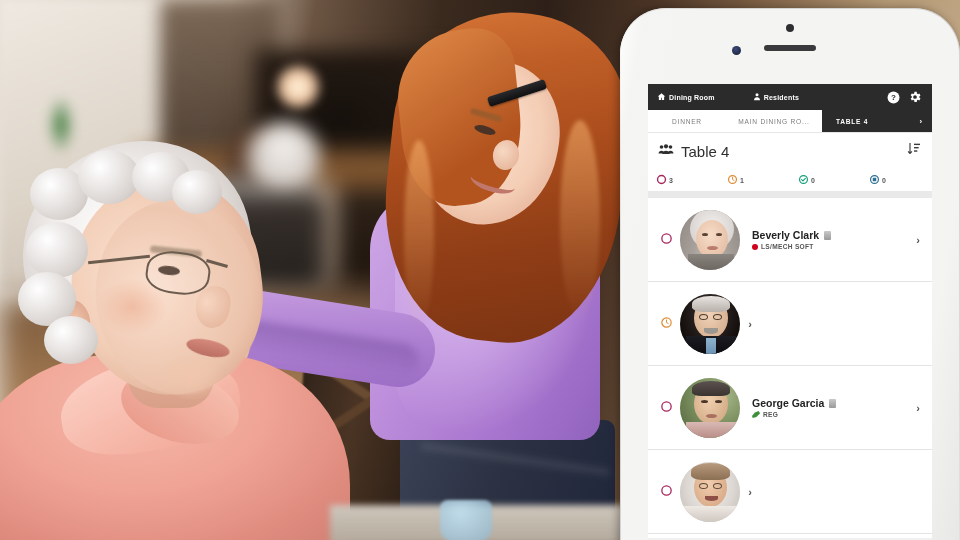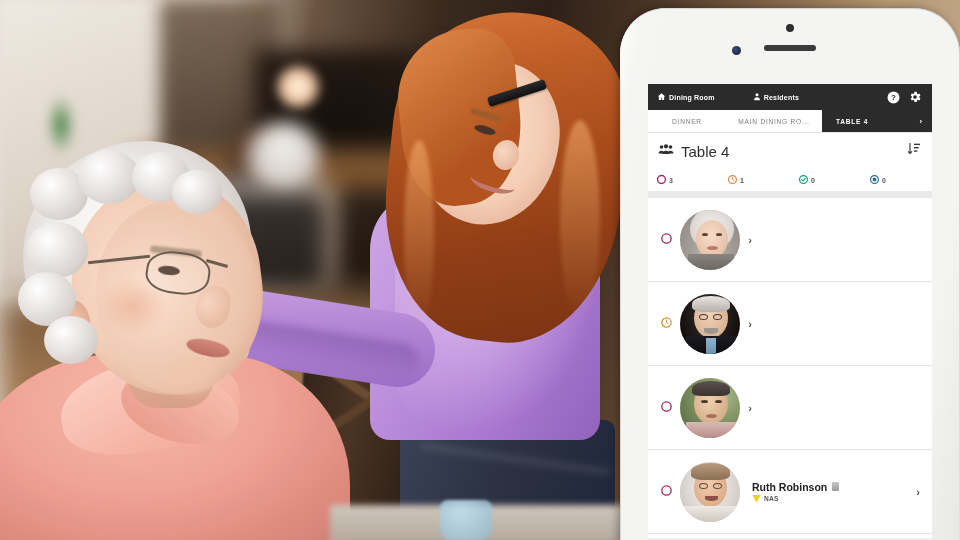--- a/index.html
+++ b/index.html
@@ -657,20 +657,30 @@
       </div>
       <div class="avatar">
         <div class="av-inner" style="background:radial-gradient(ellipse at 50% 80%,#c9c2bb 0%,#a8a09a 40%,#8d857f 100%);"></div>
         <div class="face-base" style="left:10px;top:-2px;width:44px;height:42px;border-radius:50%;background:radial-gradient(circle at 50% 45%,#f3f0ee,#cfc9c5);"></div>
         <div class="face-base" style="left:16px;top:10px;width:32px;height:38px;border-radius:50%;background:radial-gradient(ellipse at 45% 40%,#f7dcc8,#e0b79c);"></div>
         <div class="face-base" style="left:22px;top:23px;width:6px;height:3px;border-radius:50%;background:#5a4334;"></div>
         <div class="face-base" style="left:36px;top:23px;width:6px;height:3px;border-radius:50%;background:#5a4334;"></div>
         <div class="face-base" style="left:27px;top:36px;width:11px;height:4px;border-radius:50%;background:#bb7c6e;"></div>
         <div class="face-base" style="left:8px;bottom:0;width:46px;height:16px;background:linear-gradient(180deg,#8b8580,#6d6762);"></div>
       </div>
+      <div class="res-info">
+        <div class="res-name-line">
+          <span class="res-name">Beverly Clark</span>
+          <span class="badge-sq"></span>
+        </div>
+        <div class="res-diet-line">
+          <span class="dot-red"></span>
+          <span class="res-diet">LS/MECH SOFT</span>
+        </div>
+      </div>
       <div class="row-chev">›</div>
     </div>
 
     <div class="res-row">
       <div class="res-status">
         <span>
           <svg width="13" height="13" viewBox="0 0 24 24">
               <circle cx="12" cy="12" r="8.6" fill="none" stroke="#e08a33" stroke-width="2.2"></circle>
               <path d="M12 7.4V12l3.2 2" stroke="#e08a33" stroke-width="1.8" fill="none" stroke-linecap="round"></path>
             </svg>
@@ -699,50 +709,50 @@
       </div>
       <div class="avatar">
         <div class="av-inner" style="background:radial-gradient(ellipse at 70% 30%,#a9b88a 0%,#7d9161 45%,#4f6238 100%);"></div>
         <div class="face-base" style="left:14px;top:6px;width:34px;height:40px;border-radius:50%;background:radial-gradient(ellipse at 45% 40%,#f0cfae,#caa27d);"></div>
         <div class="face-base" style="left:12px;top:3px;width:38px;height:15px;border-radius:50% 50% 25% 25%;background:linear-gradient(180deg,#5c5350,#3b3330);"></div>
         <div class="face-base" style="left:21px;top:22px;width:7px;height:3px;border-radius:50%;background:#4a3729;"></div>
         <div class="face-base" style="left:35px;top:22px;width:7px;height:3px;border-radius:50%;background:#4a3729;"></div>
         <div class="face-base" style="left:26px;top:36px;width:11px;height:4px;border-radius:50%;background:#a9705f;"></div>
         <div class="face-base" style="left:6px;bottom:0;width:50px;height:16px;background:linear-gradient(180deg,#d9b9b4,#b98d88);"></div>
       </div>
+      <div class="res-info">
+        <div class="res-name-line">
+          <span class="res-name">George Garcia</span>
+          <span class="badge-sq"></span>
+        </div>
+        <div class="res-diet-line">
+          <span class="leaf-green"></span>
+          <span class="res-diet">REG</span>
+        </div>
+      </div>
       <div class="row-chev">›</div>
     </div>
 
     <div class="res-row">
       <div class="res-status">
         <span>
           <svg width="13" height="13" viewBox="0 0 24 24">
               <circle cx="12" cy="12" r="8.6" fill="none" stroke="#a8255c" stroke-width="2.4"></circle>
             </svg>
         </span>
       </div>
       <div class="avatar">
         <div class="av-inner" style="background:radial-gradient(ellipse at 50% 40%,#f4f1ee 0%,#dcd7d2 55%,#bfb8b2 100%);"></div>
         <div class="face-base" style="left:14px;top:6px;width:33px;height:39px;border-radius:50%;background:radial-gradient(ellipse at 45% 40%,#f2cdae,#d1a17d);"></div>
         <div class="face-base" style="left:11px;top:1px;width:39px;height:17px;border-radius:50% 50% 28% 28%;background:linear-gradient(180deg,#b89a7e,#8c7054);"></div>
         <div class="face-base" style="left:19px;top:21px;width:9px;height:6px;border:1.2px solid #5a4a3c;border-radius:50%;"></div>
         <div class="face-base" style="left:33px;top:21px;width:9px;height:6px;border:1.2px solid #5a4a3c;border-radius:50%;"></div>
         <div class="face-base" style="left:25px;top:34px;width:13px;height:5px;border-radius:0 0 50% 50%;background:#8e4f46;"></div>
         <div class="face-base" style="left:4px;bottom:0;width:54px;height:16px;background:linear-gradient(180deg,#efe9e4,#cfc7c0);"></div>
       </div>
-      <div class="res-info">
-        <div class="res-name-line">
-          <span class="res-name">Ruth Robinson</span>
-          <span class="badge-sq"></span>
-        </div>
-        <div class="res-diet-line">
-          <span class="tri-yellow"></span>
-          <span class="res-diet">NAS</span>
-        </div>
-      </div>
       <div class="row-chev">›</div>
     </div>
 
   </div>
 
   <div class="bottombar">
     
   </div>
 </div>
 

